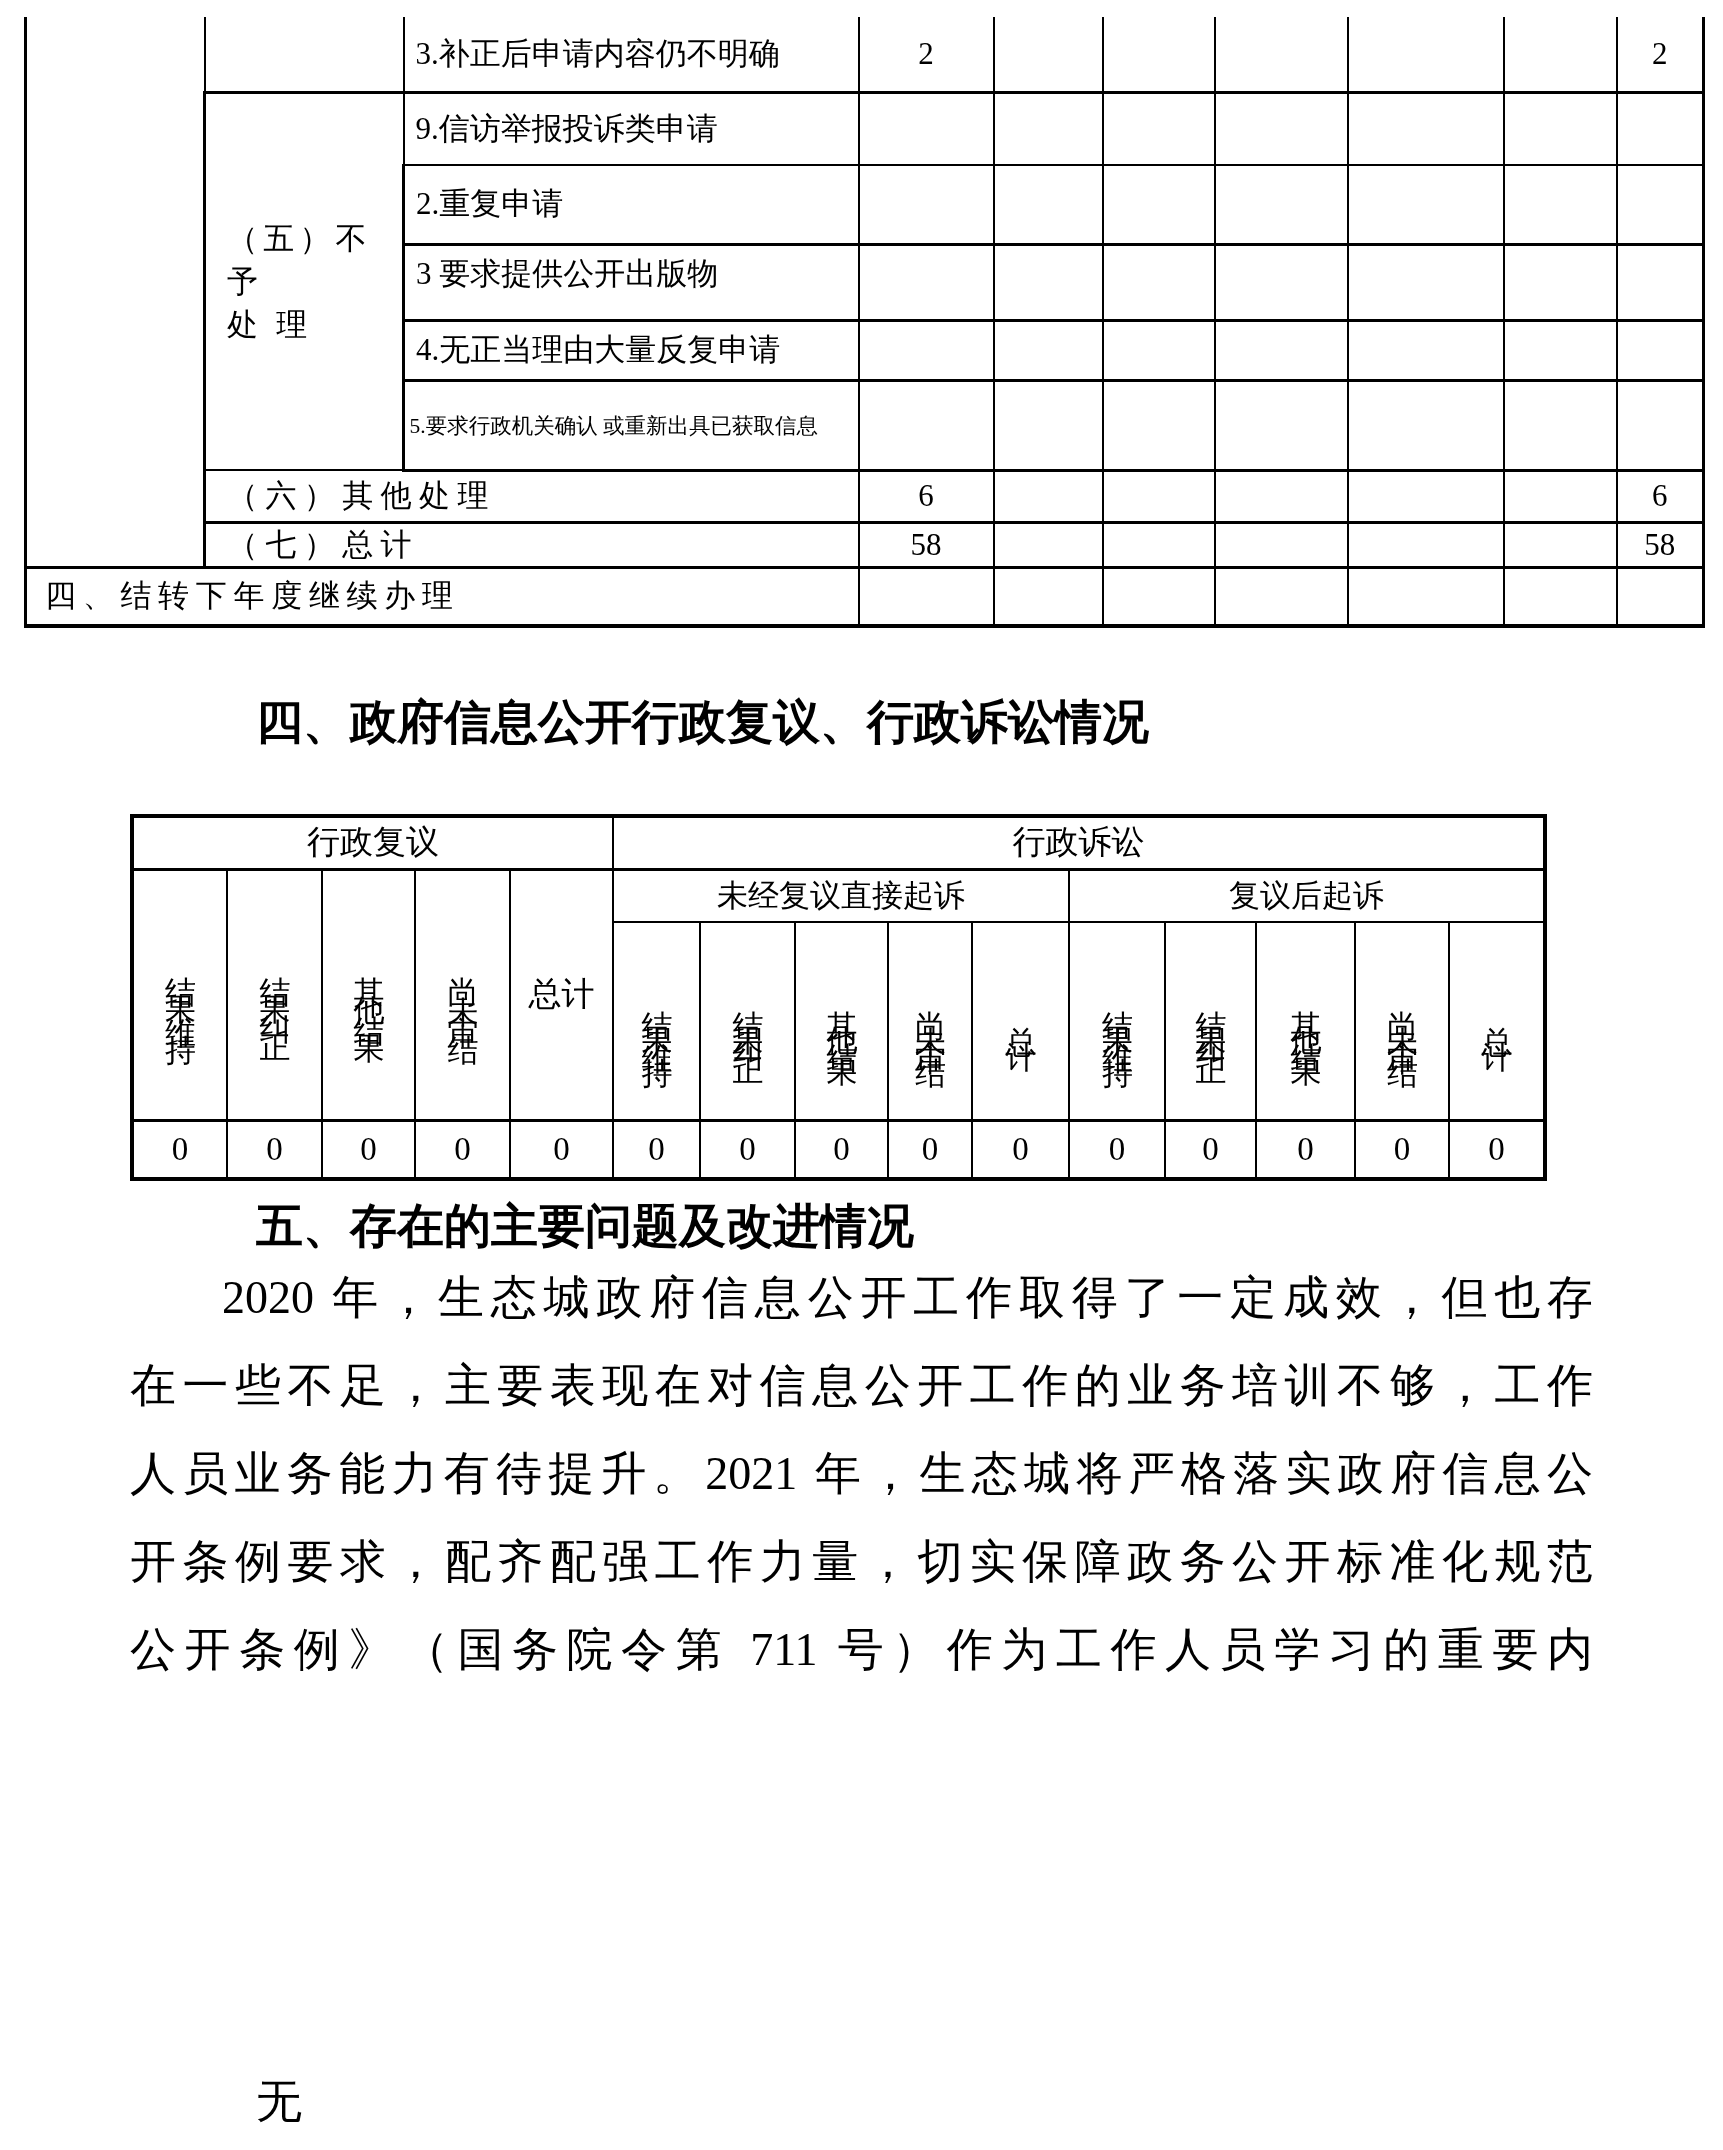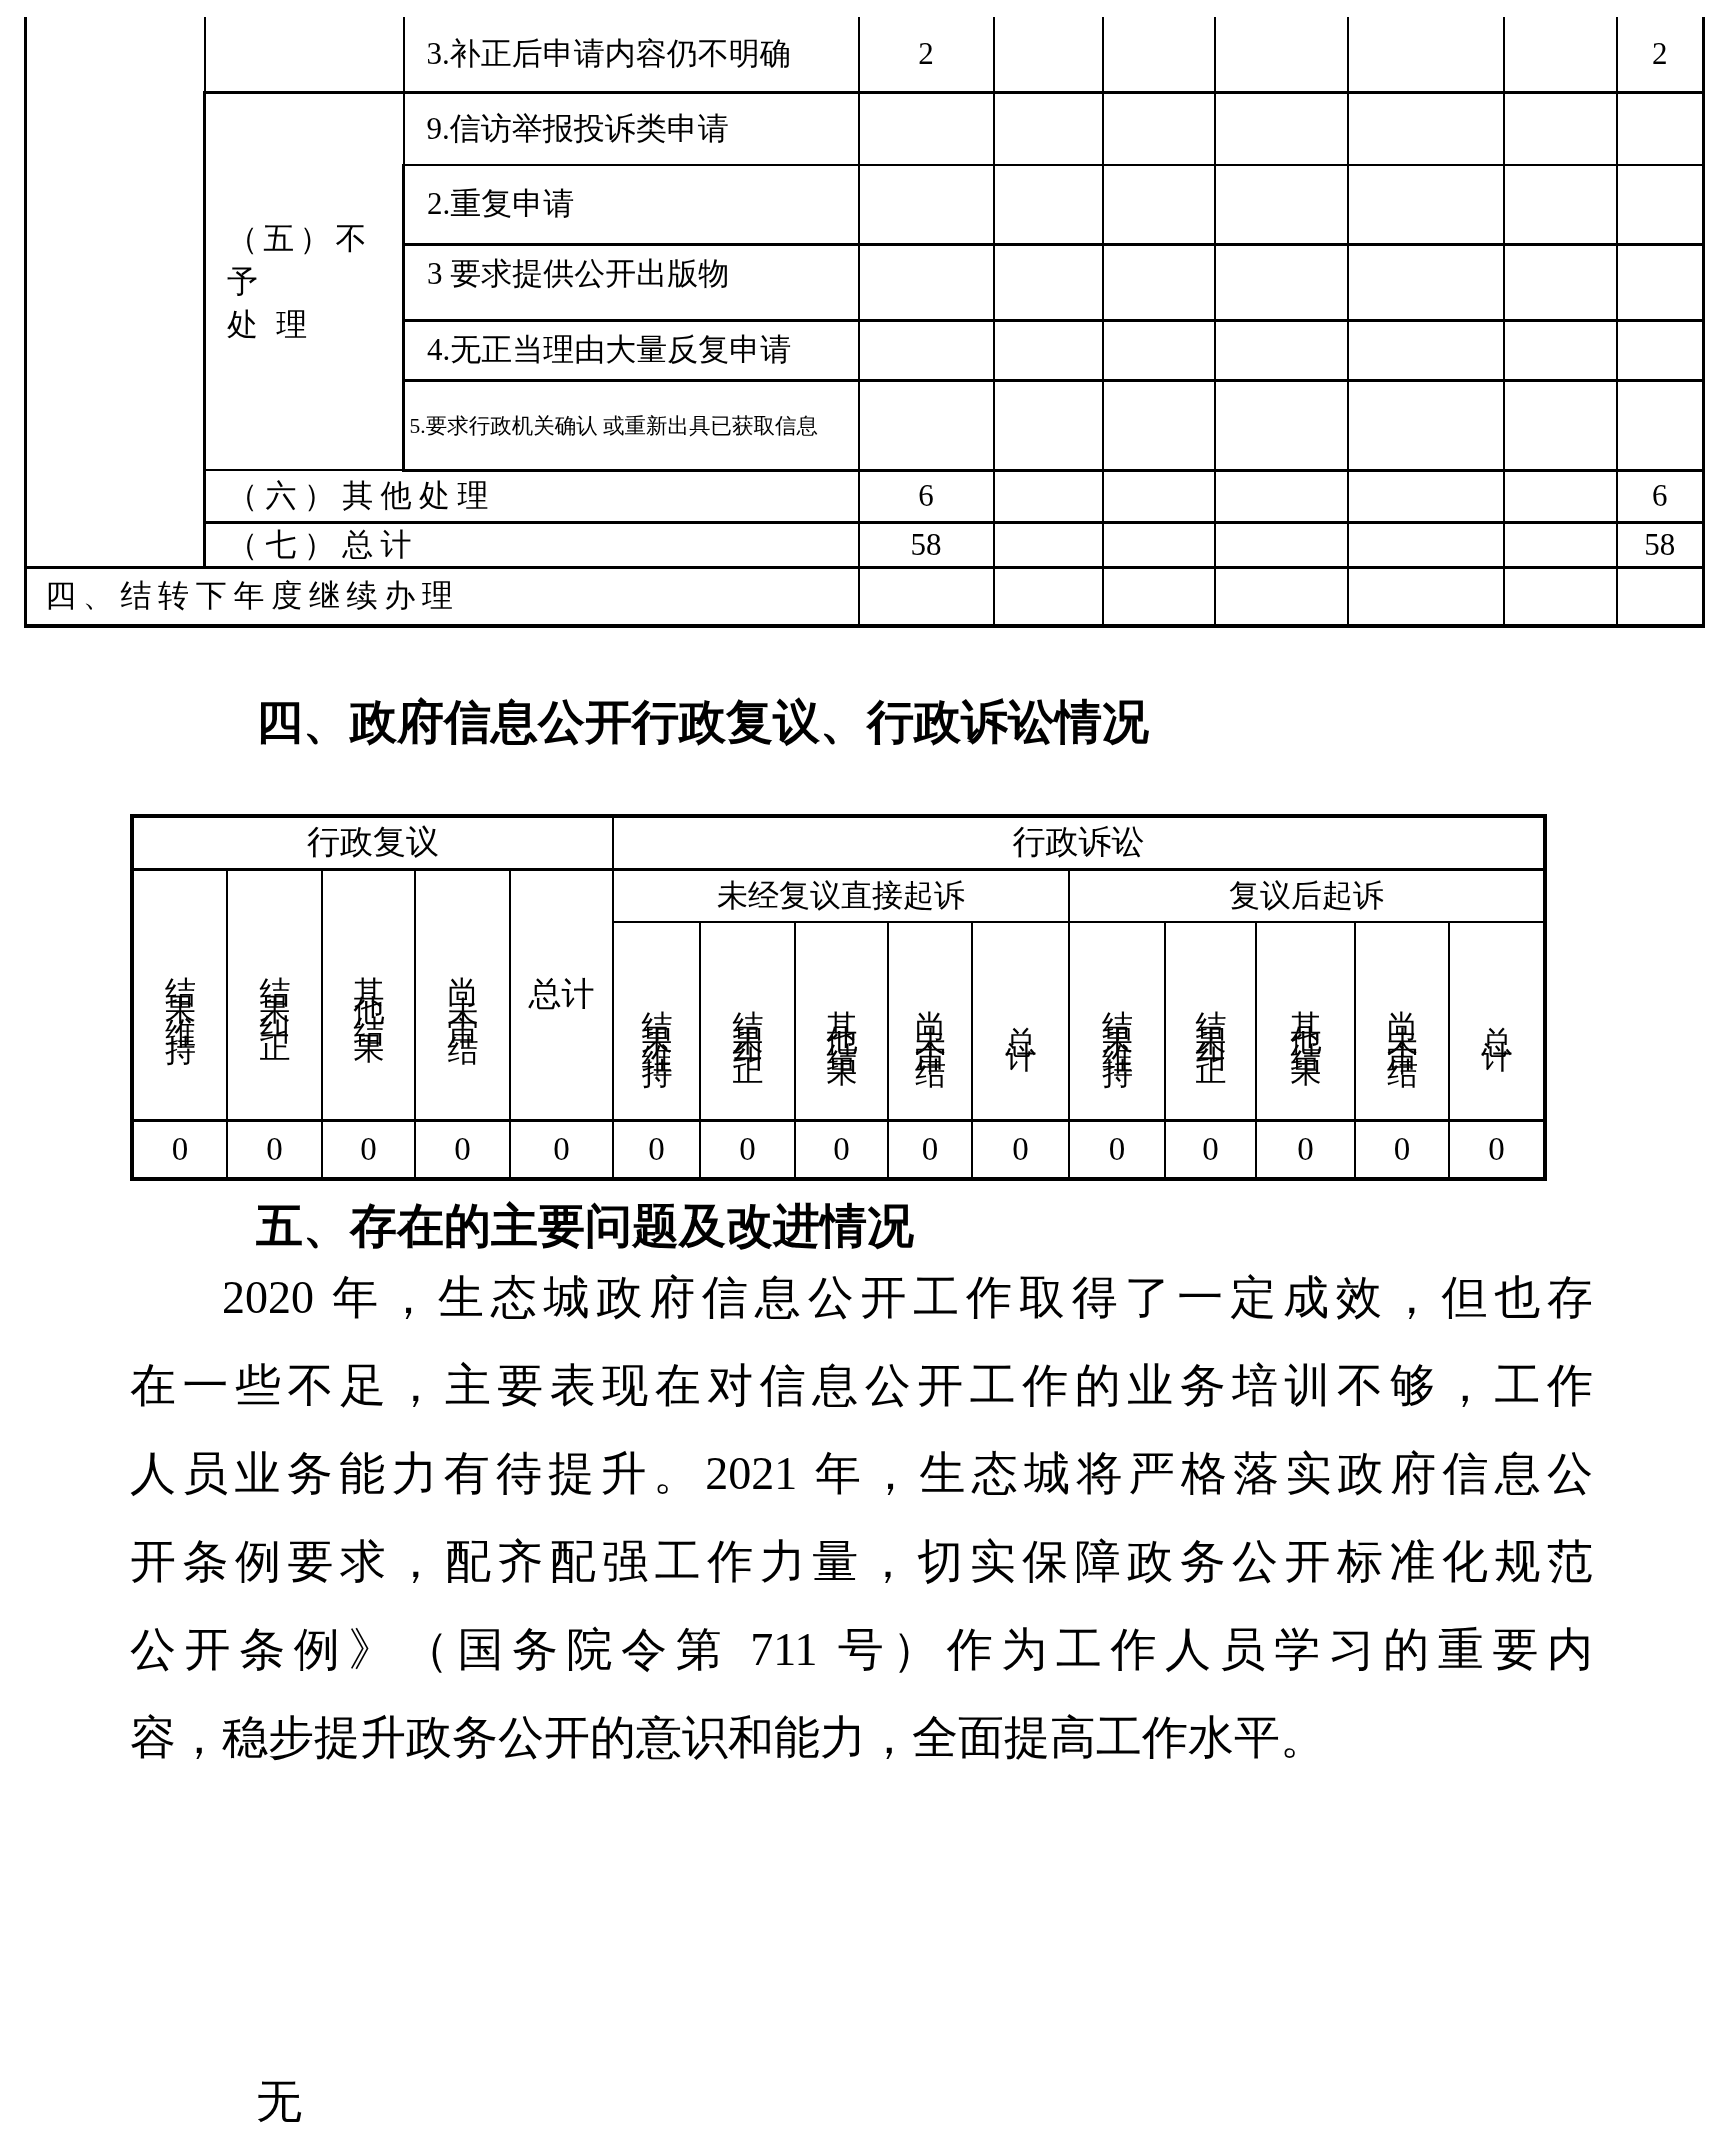--- a/index.html
+++ b/index.html
@@ -26,21 +26,21 @@
     font-size: 31px;
     vertical-align: middle;
     overflow: hidden;
   }
   #t1 tr:first-child > td { border-top: none; }
   #t1 td { border-left-width: 2.2px; }
   #t1 tr > td:first-child { border-left-width: 3px; }
   #t1 tr > td:last-child { border-right-width: 3px; }
   #t1 tr.tk > td { border-bottom-width: 3.7px; }
   #t1 tr.last > td { border-bottom-width: 4.5px; }
-  #t1 .lbl { text-align: left; padding-left: 22px; }
+  #t1 .lbl { text-align: left; padding-left: 11px; }
   #t1 .lbl.top { vertical-align: top; padding-top: 7.4px; }
   #t1 .lbl.small { font-size: 21.5px; padding-left: 4.5px; }
   #t1 .grp {
     text-align: left; padding-left: 21px;
     letter-spacing: 5.2px; white-space: pre-line; line-height: 43px;
   }
   #t1 .grp2 { text-align: left; padding-left: 21px; letter-spacing: 7.4px; }
   #t1 .grp3 { text-align: left; padding-left: 18px; letter-spacing: 6.7px; }
   #t1 .num { text-align: center; font-size: 31px; }
 
@@ -280,19 +280,18 @@
     </table>
 
   <div class="hd" style="top:1200px">五、存在的主要问题及改进情况</div>
 
   <div id="para">
     <div class="ln first">2020 年，生态城政府信息公开工作取得了一定成效，但也存</div>
     <div class="ln">在一些不足，主要表现在对信息公开工作的业务培训不够，工作</div>
     <div class="ln">人员业务能力有待提升。2021 年，生态城将严格落实政府信息公</div>
     <div class="ln">开条例要求，配齐配强工作力量，切实保障政务公开标准化规范</div>
     <div class="ln">公开条例》（国务院令第 711 号）作为工作人员学习的重要内</div>
-    <div class="ln lastln">容，稳步提升政务公开的意识和能力，全面提高工作水平。</div>
   </div>
 
   <div id="none-txt">无</div>
 
 </div>
 
 
 </body></html>

